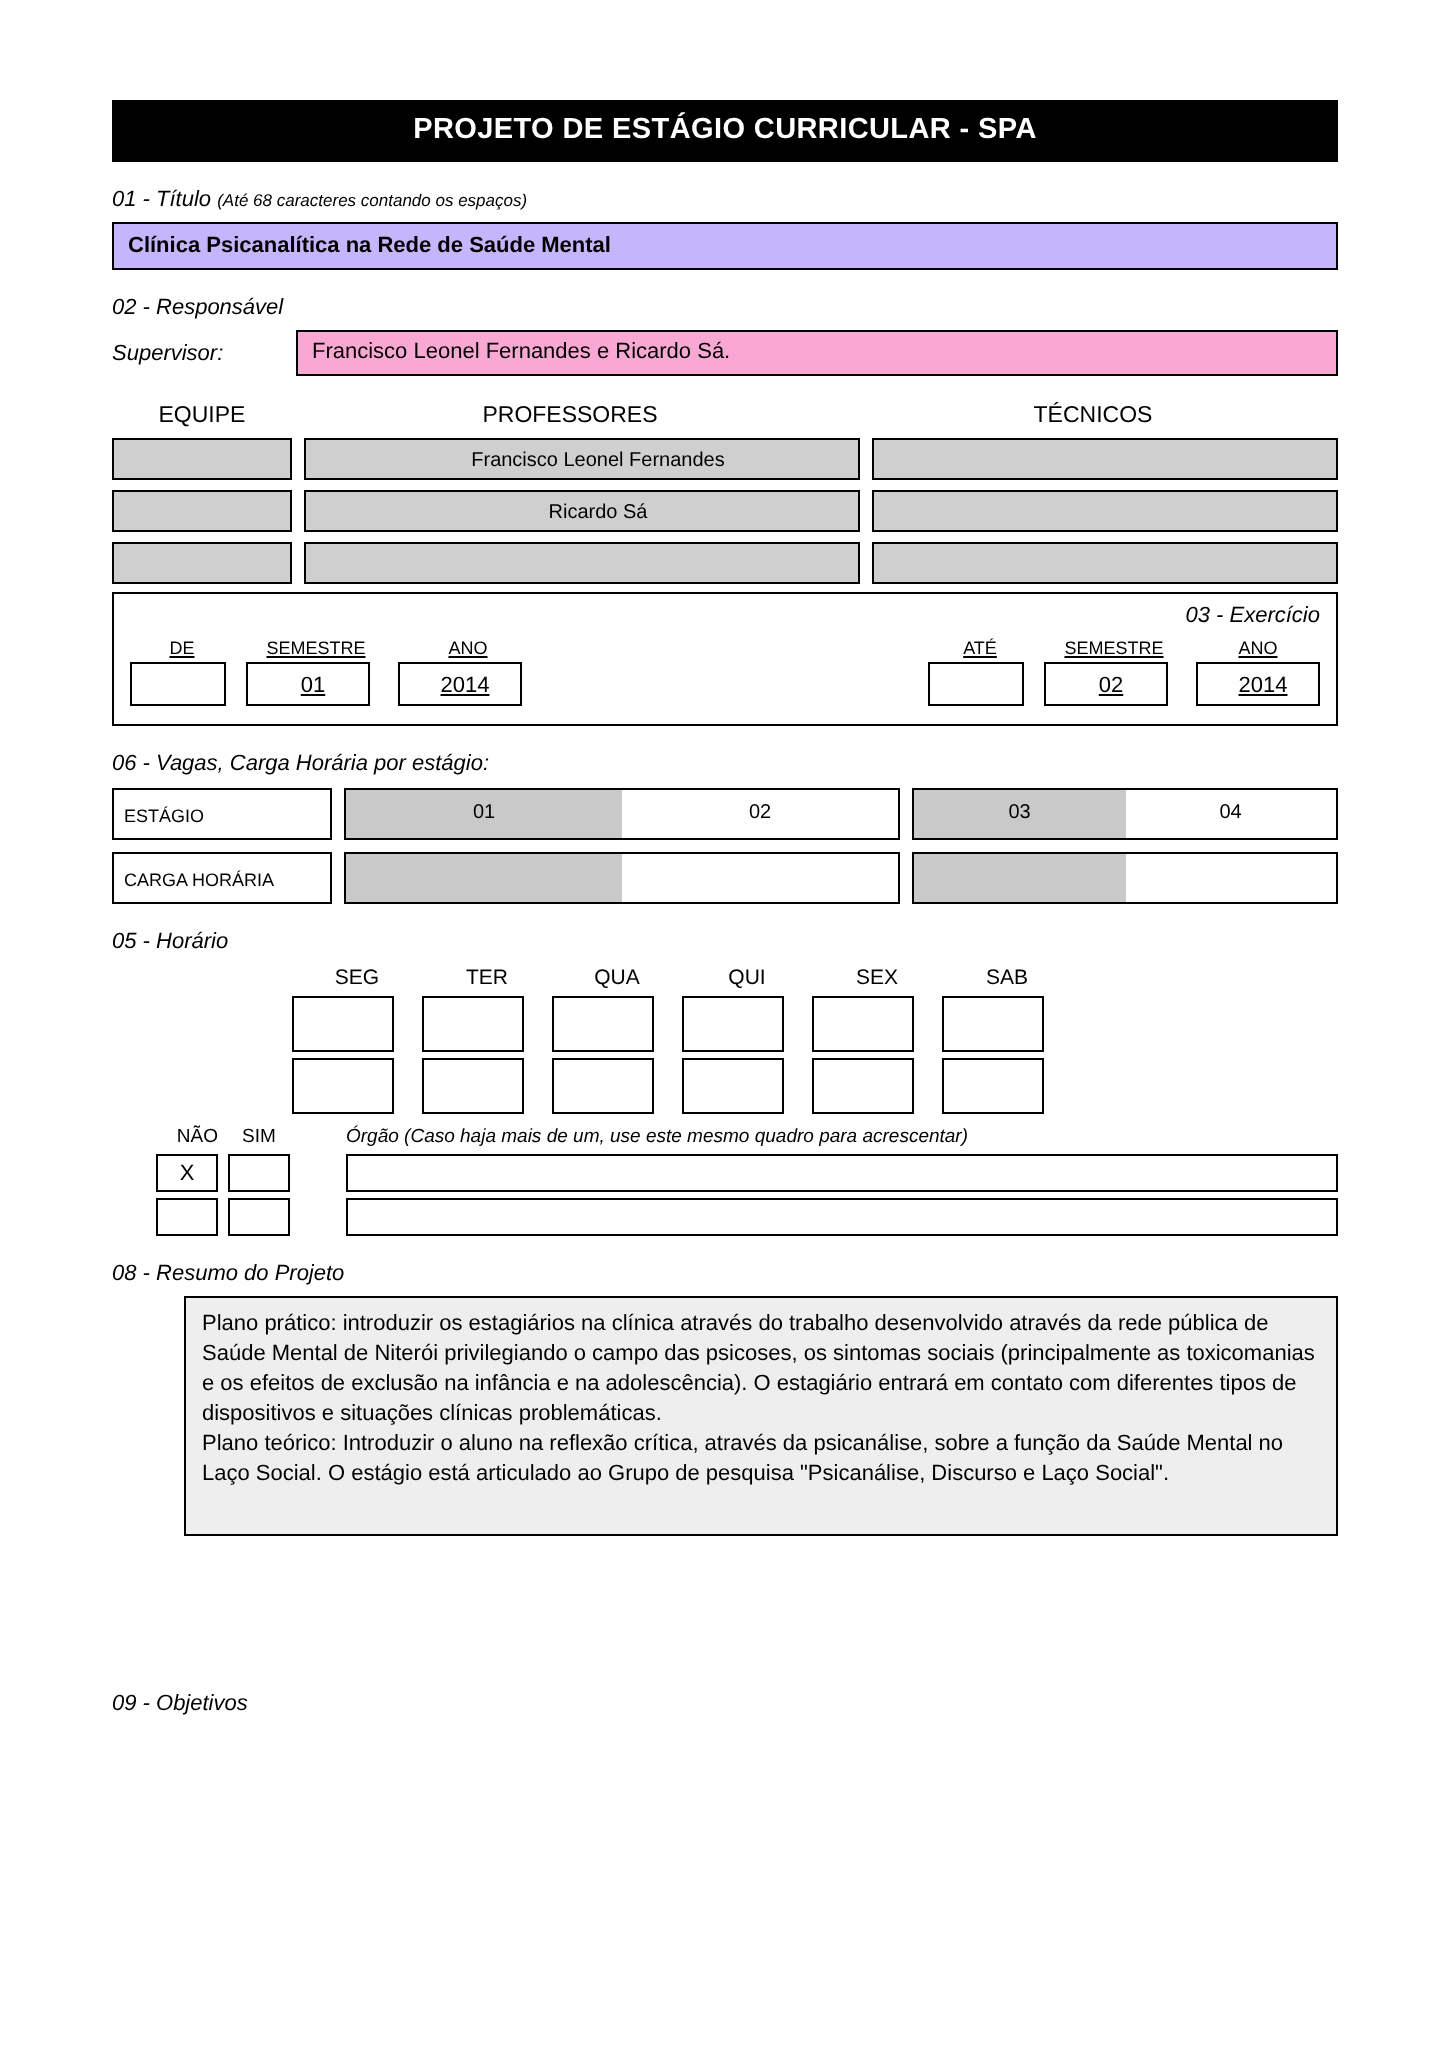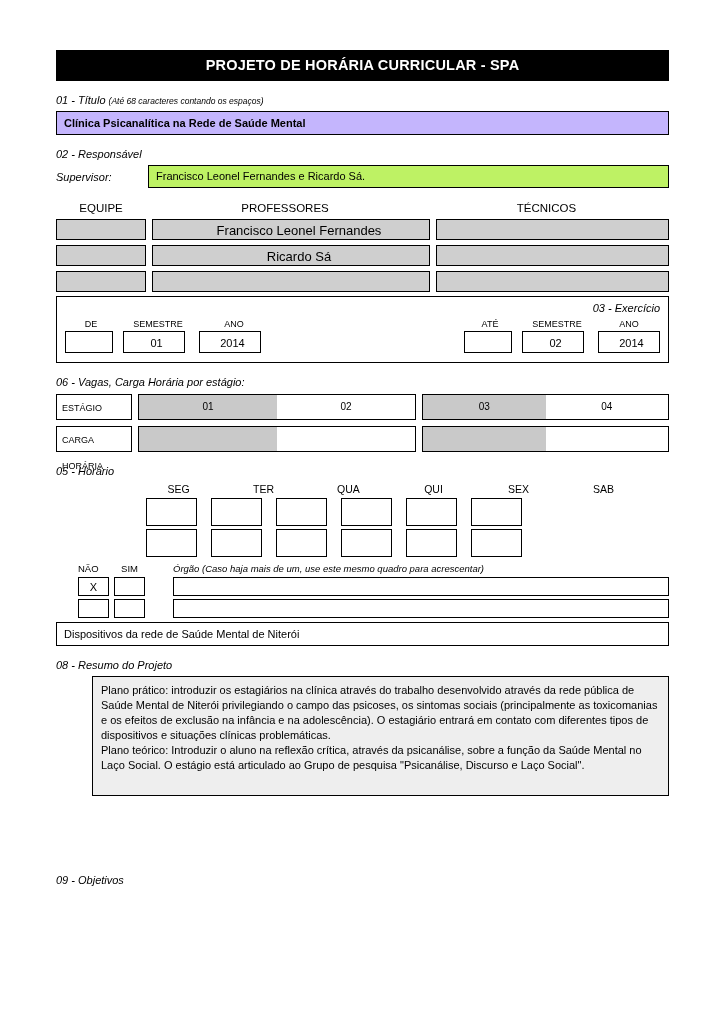--- a/index.html
+++ b/index.html
@@ -67,21 +67,21 @@
     margin-top: 4px;
   }
   .resp-label {
     font-style: italic;
     font-size: 11px;
     width: 92px;
     flex: none;
   }
   .resp-input {
     flex: 1;
-    background: #bef264;
+    background: #f9a8d4;
     border: 1px solid #000000;
     font-size: 11px;
     padding: 4px 7px;
     box-sizing: border-box;
     height: 23px;
   }
 
   .team-head {
     display: flex;
     margin-top: 14px;
@@ -93,21 +93,21 @@
   .team-head .c3 { flex: 1; }
 
   .team-row {
     display: flex;
     margin-top: 5px;
   }
   .team-cell {
     border: 1px solid #000000;
     background: #cfcfcf;
     height: 21px;
-    font-size: 13px;
+    font-size: 10px;
     text-align: center;
     line-height: 21px;
     box-sizing: border-box;
     padding-left: 16px;
   }
   .team-c1 { width: 90px; }
   .team-c2 { width: 278px; margin-left: 6px; }
   .team-c3 { flex: 1; margin-left: 6px; }
 
   
@@ -120,20 +120,21 @@
   .ex-title {
     font-style: italic;
     font-size: 11px;
     margin-bottom: 5px;
     text-align: right;
   }
   .ex-row {
     display: flex;
     align-items: flex-end;
     font-size: 9.5px;
+    text-decoration: underline;
   }
   .ex-col { text-align: center; }
   .ex-col .cap { display: block; margin-bottom: 2px; font-size: 9px; }
   .ex-inp {
     border: 1px solid #000000;
     height: 22px;
     background: #ffffff;
     font-size: 11px;
     line-height: 22px;
     padding-left: 5px;
@@ -142,21 +143,21 @@
   .w-small { width: 48px; }
   .w-med { width: 62px; }
   .spacer-lg { flex: 1; }
 
   
   .vg-row {
     display: flex;
     margin-top: 6px;
   }
   .vg-label {
-    width: 76px;
+    width: 110px;
     border: 1px solid #000000;
     font-size: 9px;
     height: 26px;
     line-height: 26px;
     padding-left: 5px;
     box-sizing: border-box;
     background: #ffffff;
   }
   .vg-pair {
     display: flex;
@@ -178,21 +179,20 @@
   .vg-b { background: #ffffff; }
   .vg-big { font-size: 12px; }
 
   
   .hr-head {
     display: flex;
     margin-top: 6px;
     font-size: 10.5px;
     text-align: center;
     padding-left: 90px;
-    gap: 20px;
   }
   .hr-head span { width: 65px; margin-right: 0; }
   .hr-row {
     display: flex;
     padding-left: 90px;
     margin-top: 3px;
   }
   .hr-cell {
     width: 51px;
     height: 28px;
@@ -202,21 +202,21 @@
     box-sizing: border-box;
   }
 
   
   .cv-head {
     display: flex;
     font-size: 9.5px;
     margin-top: 6px;
     padding-left: 22px;
   }
-  .cv-head .nao { width: 31px; text-align: left; }
+  .cv-head .nao { width: 31px; text-align: right; }
   .cv-head .sim { width: 31px; text-align: center; margin-left: 5px; }
   .cv-head .org { margin-left: 28px; font-style: italic; }
   .cv-row {
     display: flex;
     padding-left: 22px;
     margin-top: 3px;
     align-items: stretch;
   }
   .cv-box {
     width: 31px;
@@ -263,21 +263,21 @@
   .resumo p { margin: 0; }
 
   .sec-label.bottom { margin-top: 78px; }
 </style>
 </head>
 <body>
 
 <div class="page">
   <div class="content">
 
-    <div class="titlebar">PROJETO DE HORÁRIA CURRICULAR - SPA</div>
+    <div class="titlebar">PROJETO DE ESTÁGIO CURRICULAR - SPA</div>
 
     <div class="sec-label">
       <span>01 - Título</span>
       <span class="hint">(Até 68 caracteres contando os espaços)</span>
     </div>
     <div class="grayfield">Clínica Psicanalítica na Rede de Saúde Mental</div>
 
     <div class="sec-label">02 - Responsável</div>
     <div class="resp-row">
       <div class="resp-label">Supervisor:</div>
@@ -399,21 +399,20 @@
       <div class="cv-box">X</div>
       <div class="cv-box second"></div>
       <div class="cv-long"></div>
     </div>
     <div class="cv-row">
       <div class="cv-box"></div>
       <div class="cv-box second"></div>
       <div class="cv-long"></div>
     </div>
 
-    <div class="local-field">Dispositivos da rede de Saúde Mental de Niterói</div>
 
     <div class="sec-label">08 - Resumo do Projeto</div>
     <div class="resumo">
       <p>Plano prático: introduzir os estagiários na clínica através do trabalho desenvolvido através da rede pública de Saúde Mental de Niterói privilegiando o campo das psicoses, os sintomas sociais (principalmente as toxicomanias e os efeitos de exclusão na infância e na adolescência). O estagiário entrará em contato com diferentes tipos de dispositivos e situações clínicas problemáticas.</p>
       <p>Plano teórico: Introduzir o aluno na reflexão crítica, através da psicanálise, sobre a função da Saúde Mental no Laço Social. O estágio está articulado ao Grupo de pesquisa "Psicanálise, Discurso e Laço Social".</p>
     </div>
 
     <div class="sec-label bottom">09 - Objetivos</div>
 
   </div>

